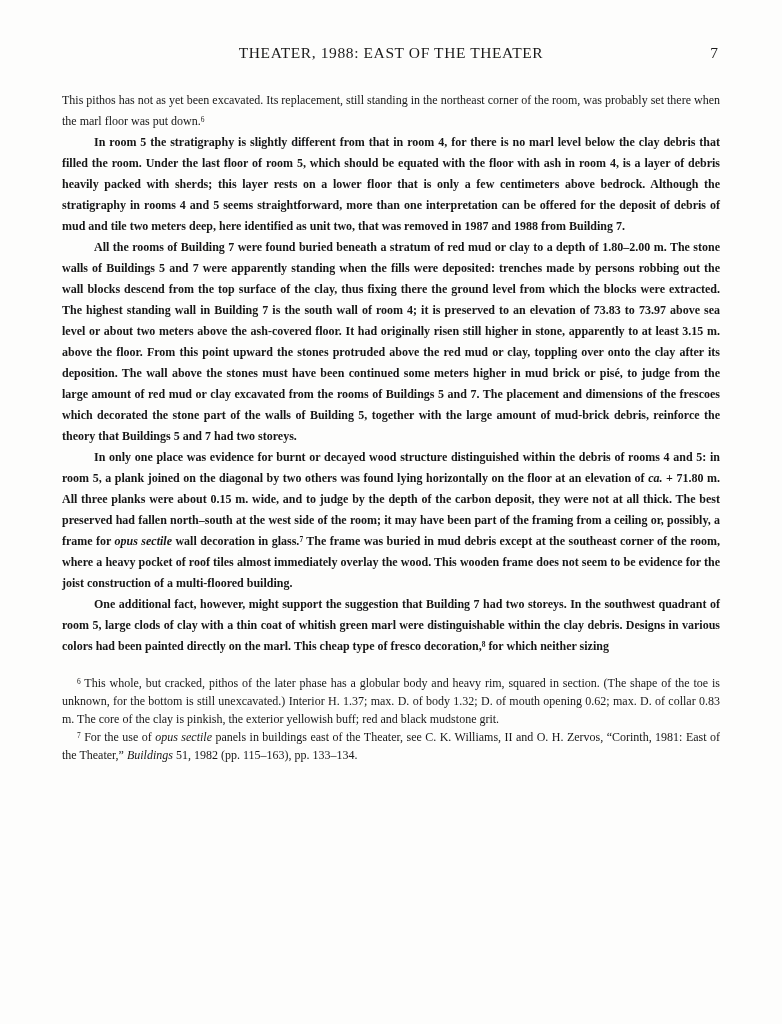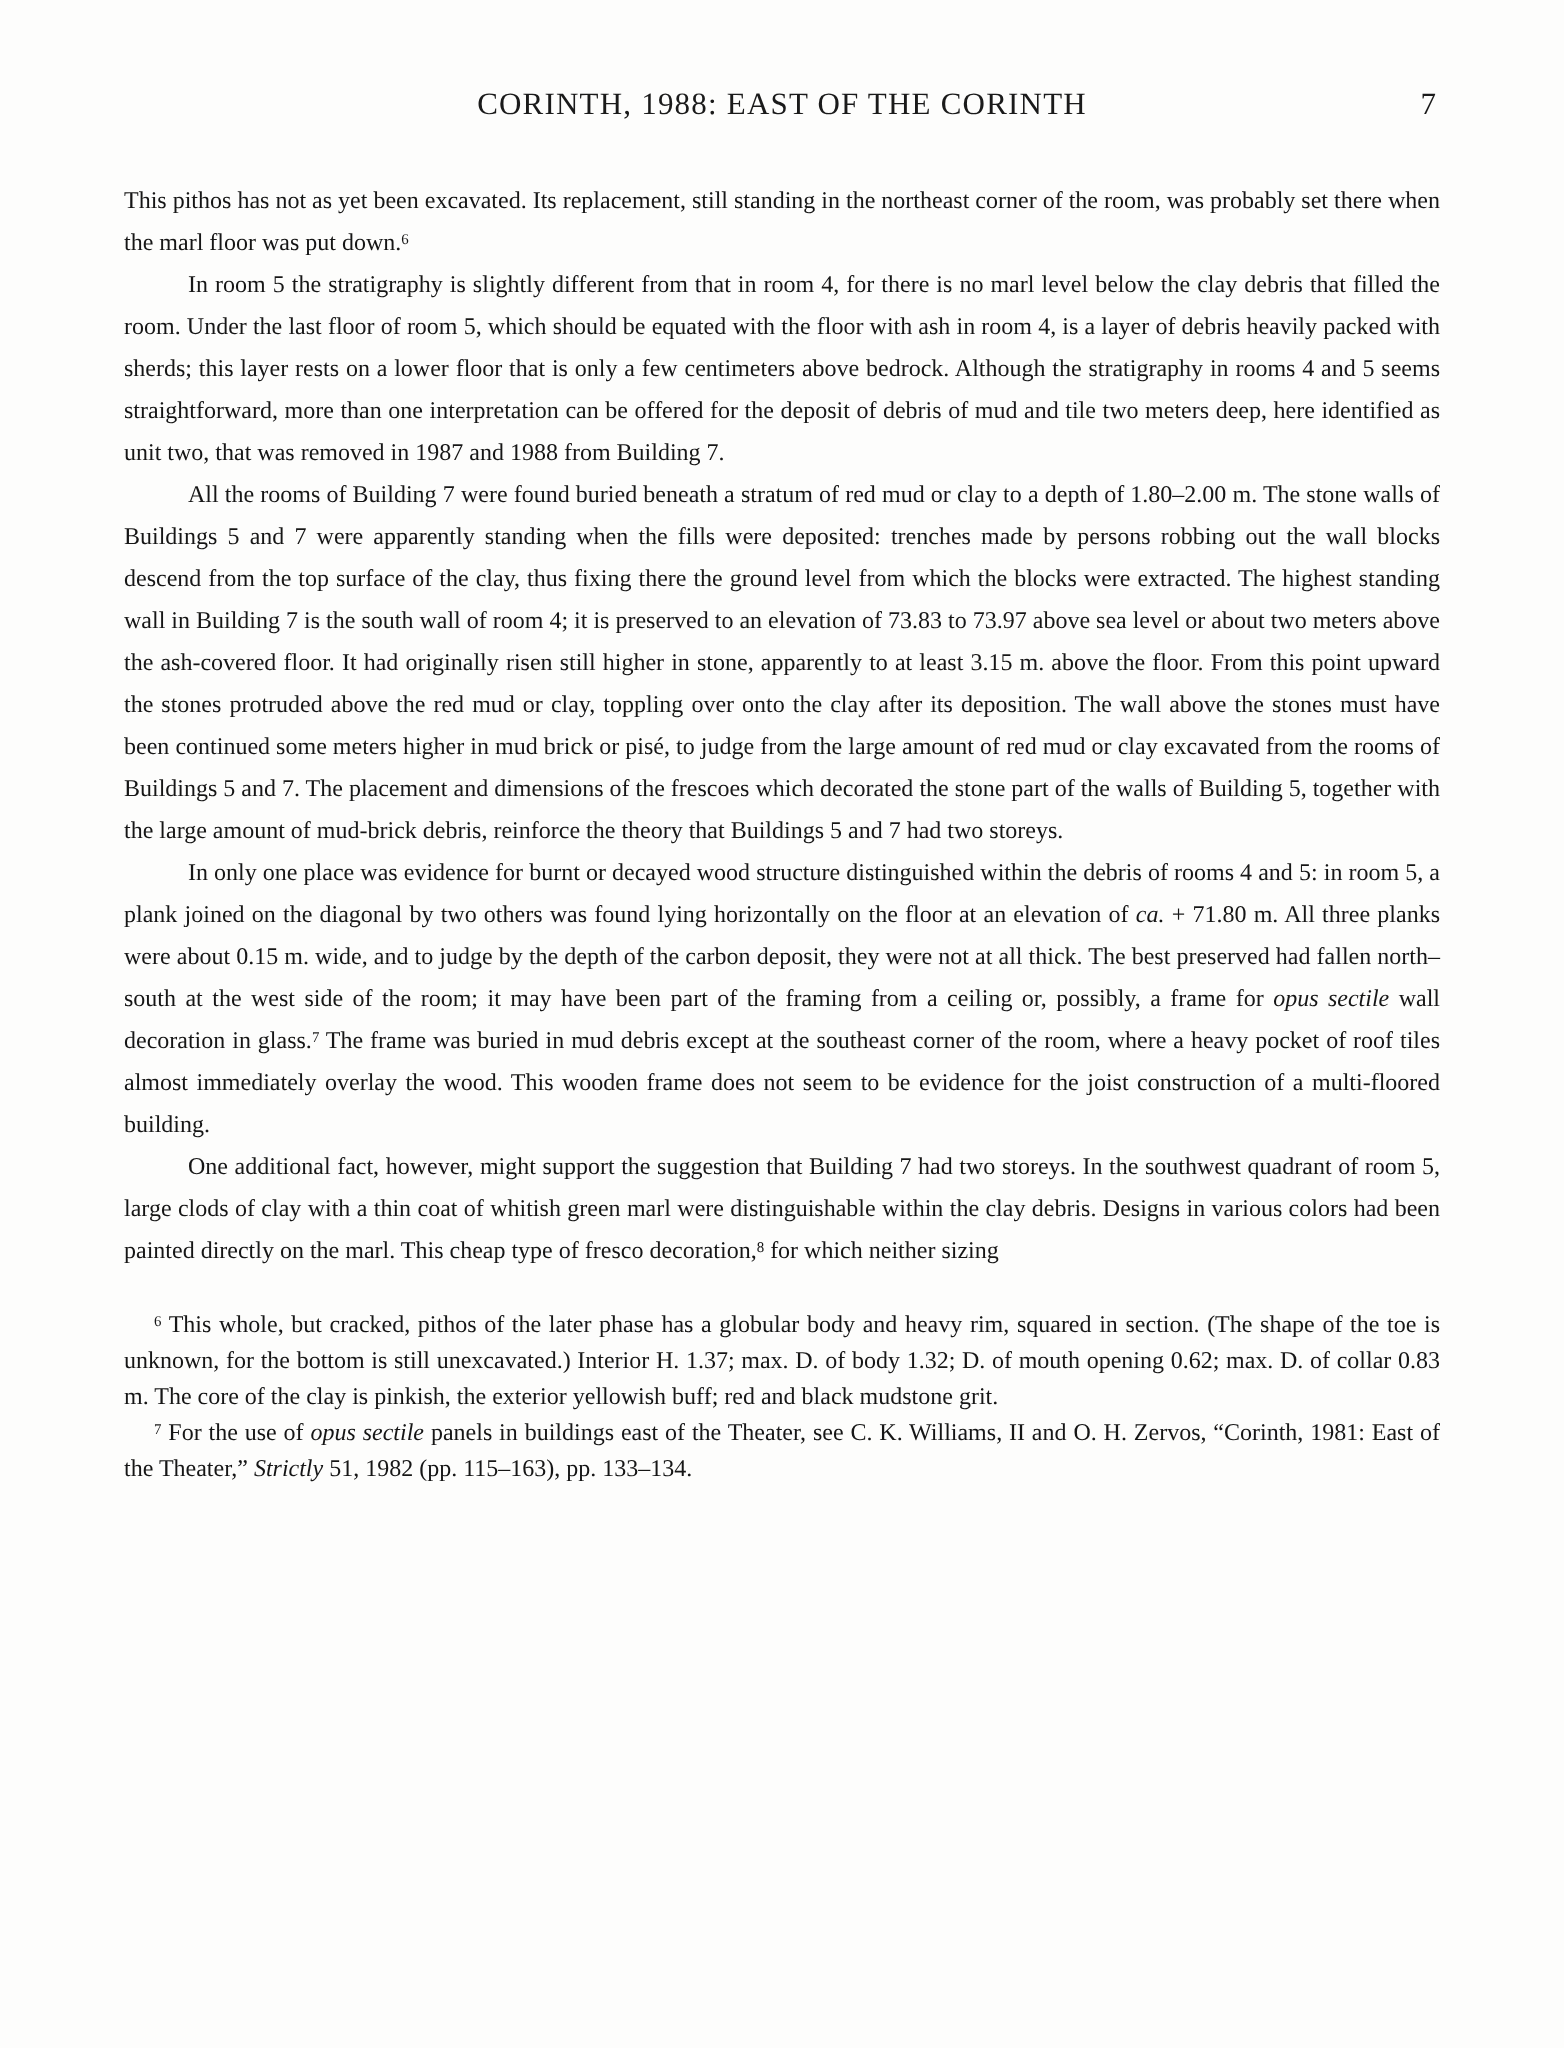--- a/index.html
+++ b/index.html
@@ -43,20 +43,21 @@
     font-size: 12px;
     line-height: 21px;
     text-align: justify;
   }
   .para {
     margin: 0;
     text-align: justify;
   }
   .para.indent {
     text-indent: 32px;
+    font-weight: bold;
   }
   .body-text i, .footnotes i {
     font-style: italic;
   }
   sup {
     font-size: 0.62em;
     line-height: 0;
     vertical-align: baseline;
     position: relative;
     top: -0.45em;
@@ -72,30 +73,30 @@
     text-align: justify;
     text-indent: 15px;
   }
 </style>
 </head>
 <body>
 
 <div class="page">
 
   <header class="page-header">
-    <div class="running-head">CORINTH, 1988: EAST OF THE CORINTH</div>
+    <div class="running-head">THEATER, 1988: EAST OF THE THEATER</div>
     <div class="page-number">7</div>
   </header>
 
   <main class="body-text" id="body-container">
       <p class="para">This pithos has not as yet been excavated. Its replacement, still standing in the northeast corner of the room, was probably set there when the marl floor was put down.<sup>6</sup></p>
       <p class="para indent">In room 5 the stratigraphy is slightly different from that in room 4, for there is no marl level below the clay debris that filled the room. Under the last floor of room 5, which should be equated with the floor with ash in room 4, is a layer of debris heavily packed with sherds; this layer rests on a lower floor that is only a few centimeters above bedrock. Although the stratigraphy in rooms 4 and 5 seems straightforward, more than one interpretation can be offered for the deposit of debris of mud and tile two meters deep, here identified as unit two, that was removed in 1987 and 1988 from Building 7.</p>
       <p class="para indent">All the rooms of Building 7 were found buried beneath a stratum of red mud or clay to a depth of 1.80–2.00 m. The stone walls of Buildings 5 and 7 were apparently standing when the fills were deposited: trenches made by persons robbing out the wall blocks descend from the top surface of the clay, thus fixing there the ground level from which the blocks were extracted. The highest standing wall in Building 7 is the south wall of room 4; it is preserved to an elevation of 73.83 to 73.97 above sea level or about two meters above the ash-covered floor. It had originally risen still higher in stone, apparently to at least 3.15 m. above the floor. From this point upward the stones protruded above the red mud or clay, toppling over onto the clay after its deposition. The wall above the stones must have been continued some meters higher in mud brick or pisé, to judge from the large amount of red mud or clay excavated from the rooms of Buildings 5 and 7. The placement and dimensions of the frescoes which decorated the stone part of the walls of Building 5, together with the large amount of mud-brick debris, reinforce the theory that Buildings 5 and 7 had two storeys.</p>
       <p class="para indent">In only one place was evidence for burnt or decayed wood structure distinguished within the debris of rooms 4 and 5: in room 5, a plank joined on the diagonal by two others was found lying horizontally on the floor at an elevation of <i>ca.</i> + 71.80 m. All three planks were about 0.15 m. wide, and to judge by the depth of the carbon deposit, they were not at all thick. The best preserved had fallen north–south at the west side of the room; it may have been part of the framing from a ceiling or, possibly, a frame for <i>opus sectile</i> wall decoration in glass.<sup>7</sup> The frame was buried in mud debris except at the southeast corner of the room, where a heavy pocket of roof tiles almost immediately overlay the wood. This wooden frame does not seem to be evidence for the joist construction of a multi-floored building.</p>
       <p class="para indent">One additional fact, however, might support the suggestion that Building 7 had two storeys. In the southwest quadrant of room 5, large clods of clay with a thin coat of whitish green marl were distinguishable within the clay debris. Designs in various colors had been painted directly on the marl. This cheap type of fresco decoration,<sup>8</sup> for which neither sizing</p>
     </main>
 
   <section class="footnotes" id="footnotes-container">
       <p class="footnote"><sup>6</sup> This whole, but cracked, pithos of the later phase has a globular body and heavy rim, squared in section. (The shape of the toe is unknown, for the bottom is still unexcavated.) Interior H. 1.37; max. D. of body 1.32; D. of mouth opening 0.62; max. D. of collar 0.83 m. The core of the clay is pinkish, the exterior yellowish buff; red and black mudstone grit.</p>
-      <p class="footnote"><sup>7</sup> For the use of <i>opus sectile</i> panels in buildings east of the Theater, see C. K. Williams, II and O. H. Zervos, “Corinth, 1981: East of the Theater,” <i>Strictly</i> 51, 1982 (pp. 115–163), pp. 133–134.</p>
+      <p class="footnote"><sup>7</sup> For the use of <i>opus sectile</i> panels in buildings east of the Theater, see C. K. Williams, II and O. H. Zervos, “Corinth, 1981: East of the Theater,” <i>Buildings</i> 51, 1982 (pp. 115–163), pp. 133–134.</p>
     </section>
 
 </div>
 
 </body></html>

